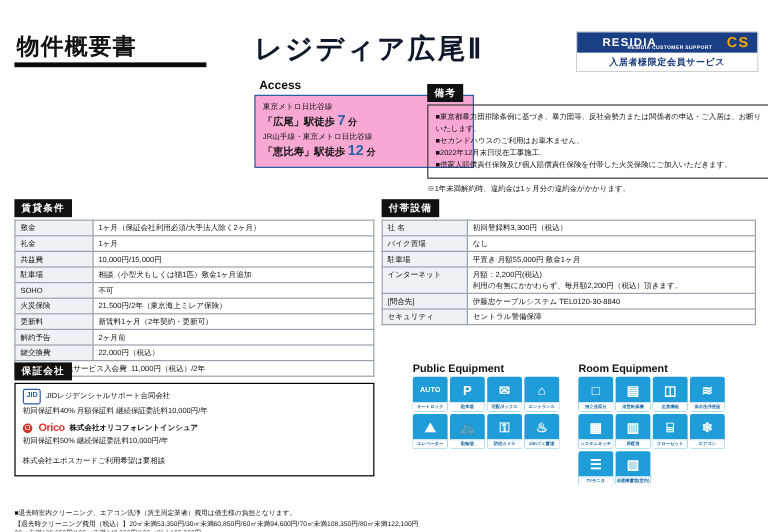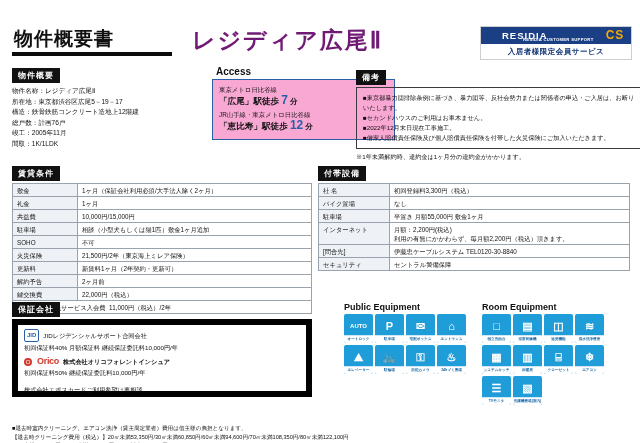--- a/index.html
+++ b/index.html
@@ -16,22 +16,22 @@
   
   .header{position:absolute;left:0;top:0;width:640px;height:44px;background:#ffffff;}
   .hdr-title{
     position:absolute;left:14px;top:6px;
     font-size:19px;font-weight:bold;color:#111;letter-spacing:1px;
   }
   .hdr-title-bar{
     position:absolute;left:12px;top:32px;width:160px;height:4px;background:#0b0b0b;
   }
   .hdr-main{
-    position:absolute;left:192px;top:5px;
-    font-size:23px;font-weight:bold;color:#701a75;letter-spacing:2px;
+    position:absolute;left:212px;top:5px;
+    font-size:23px;font-weight:bold;color:#0f172a;letter-spacing:2px;
   }
   .logo{
     position:absolute;right:8px;top:6px;width:150px;height:32px;
     background:#ffffff;border:1px solid #cfcfcf;
   }
   .logo-top{
     position:absolute;left:0;top:0;width:150px;height:17px;background:#1b3f85;
     color:#fff;font-size:9.5px;font-weight:bold;letter-spacing:1px;
     display:flex;align-items:center;padding-left:21px;box-sizing:border-box;
   }
@@ -93,21 +93,21 @@
   .tbl2{
     width:312px;border-collapse:collapse;margin-top:2px;
     font-size:6.3px;color:#111;background:#fff;
   }
   .tbl2 td{border:1px solid #9aa3ad;padding:1.5px 4px;line-height:9px;vertical-align:top;}
   .tbl2 td.k{width:62px;background:#eef1f5;white-space:nowrap;}
 
   
   .sec-hosho{position:absolute;left:12px;top:282px;width:300px;}
   .hosho-box{
-    border:6px solid #000000;margin-top:2px;padding:4px 6px;
+    border:1px solid #000000;margin-top:2px;padding:4px 6px;
     font-size:6.2px;line-height:11px;color:#111;background:#fff;height:78px;
     box-sizing:border-box;
   }
   .brandline{display:flex;align-items:center;gap:4px;}
   .brand-jid{
     display:inline-block;border:1px solid #2b5fa5;color:#2b5fa5;font-weight:bold;
     font-size:6px;padding:0 2px;border-radius:2px;
   }
   .brand-orico{
     display:inline-block;color:#d2372c;font-weight:bold;font-size:9px;
@@ -156,31 +156,20 @@
     <div class="logo">
       <div class="logo-top">
         <span>RESIDIA</span>
         <span class="logo-sub">RESIDIA CUSTOMER SUPPORT</span>
         <span class="logo-mark">CS</span>
       </div>
       <div class="logo-bot">入居者様限定会員サービス</div>
     </div>
   </div>
 
-  <div class="sec-gaiyo">
-    <span class="bar">物件概要</span>
-    <div class="kv" style="margin-top:3px;">
-      <div>物件名称：レジディア広尾Ⅱ</div>
-      <div>所在地：東京都渋谷区広尾5－19－17</div>
-      <div>構造：鉄骨鉄筋コンクリート造地上12階建</div>
-      <div>総戸数：計画76戸</div>
-      <div>竣工：2005年11月</div>
-      <div>間取：1K/1LDK</div>
-    </div>
-  </div>
 
   <div class="sec-access">
     <div class="access-label">Access</div>
     <div class="access-box">
       <div class="access-line">東京メトロ日比谷線</div>
       <div class="access-walk">
         <span class="access-strong">「広尾」駅徒歩</span>
         <span class="walk-num">7</span>
         <span>分</span>
       </div>

